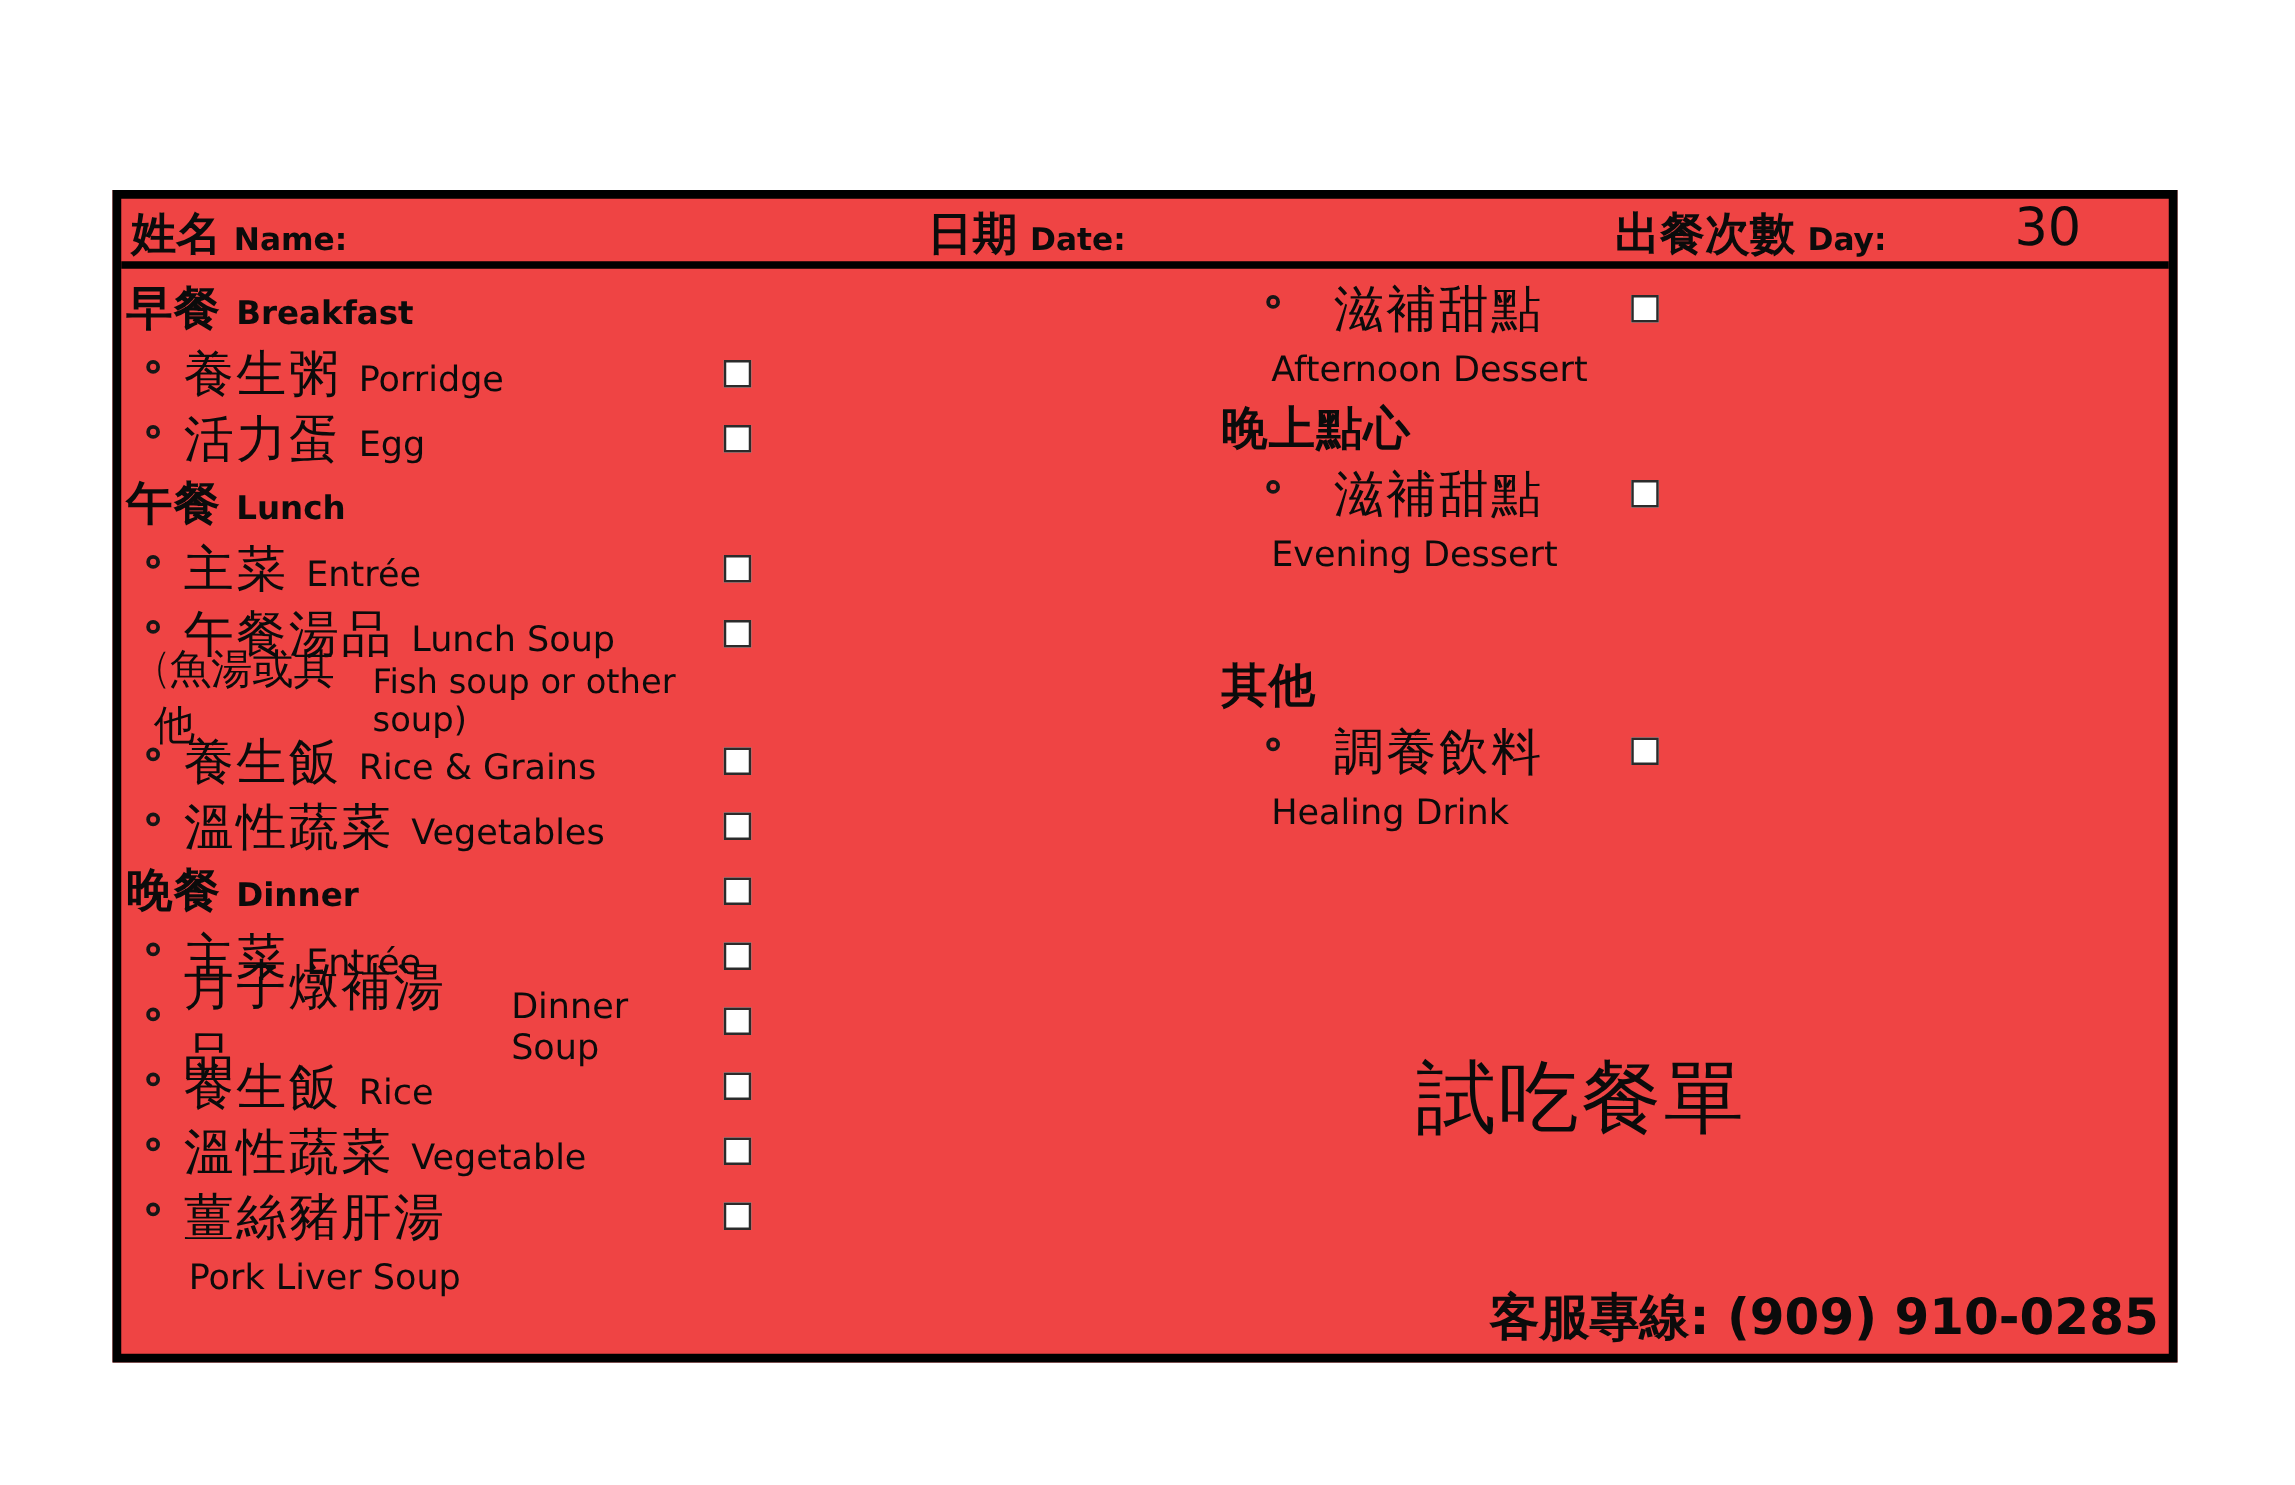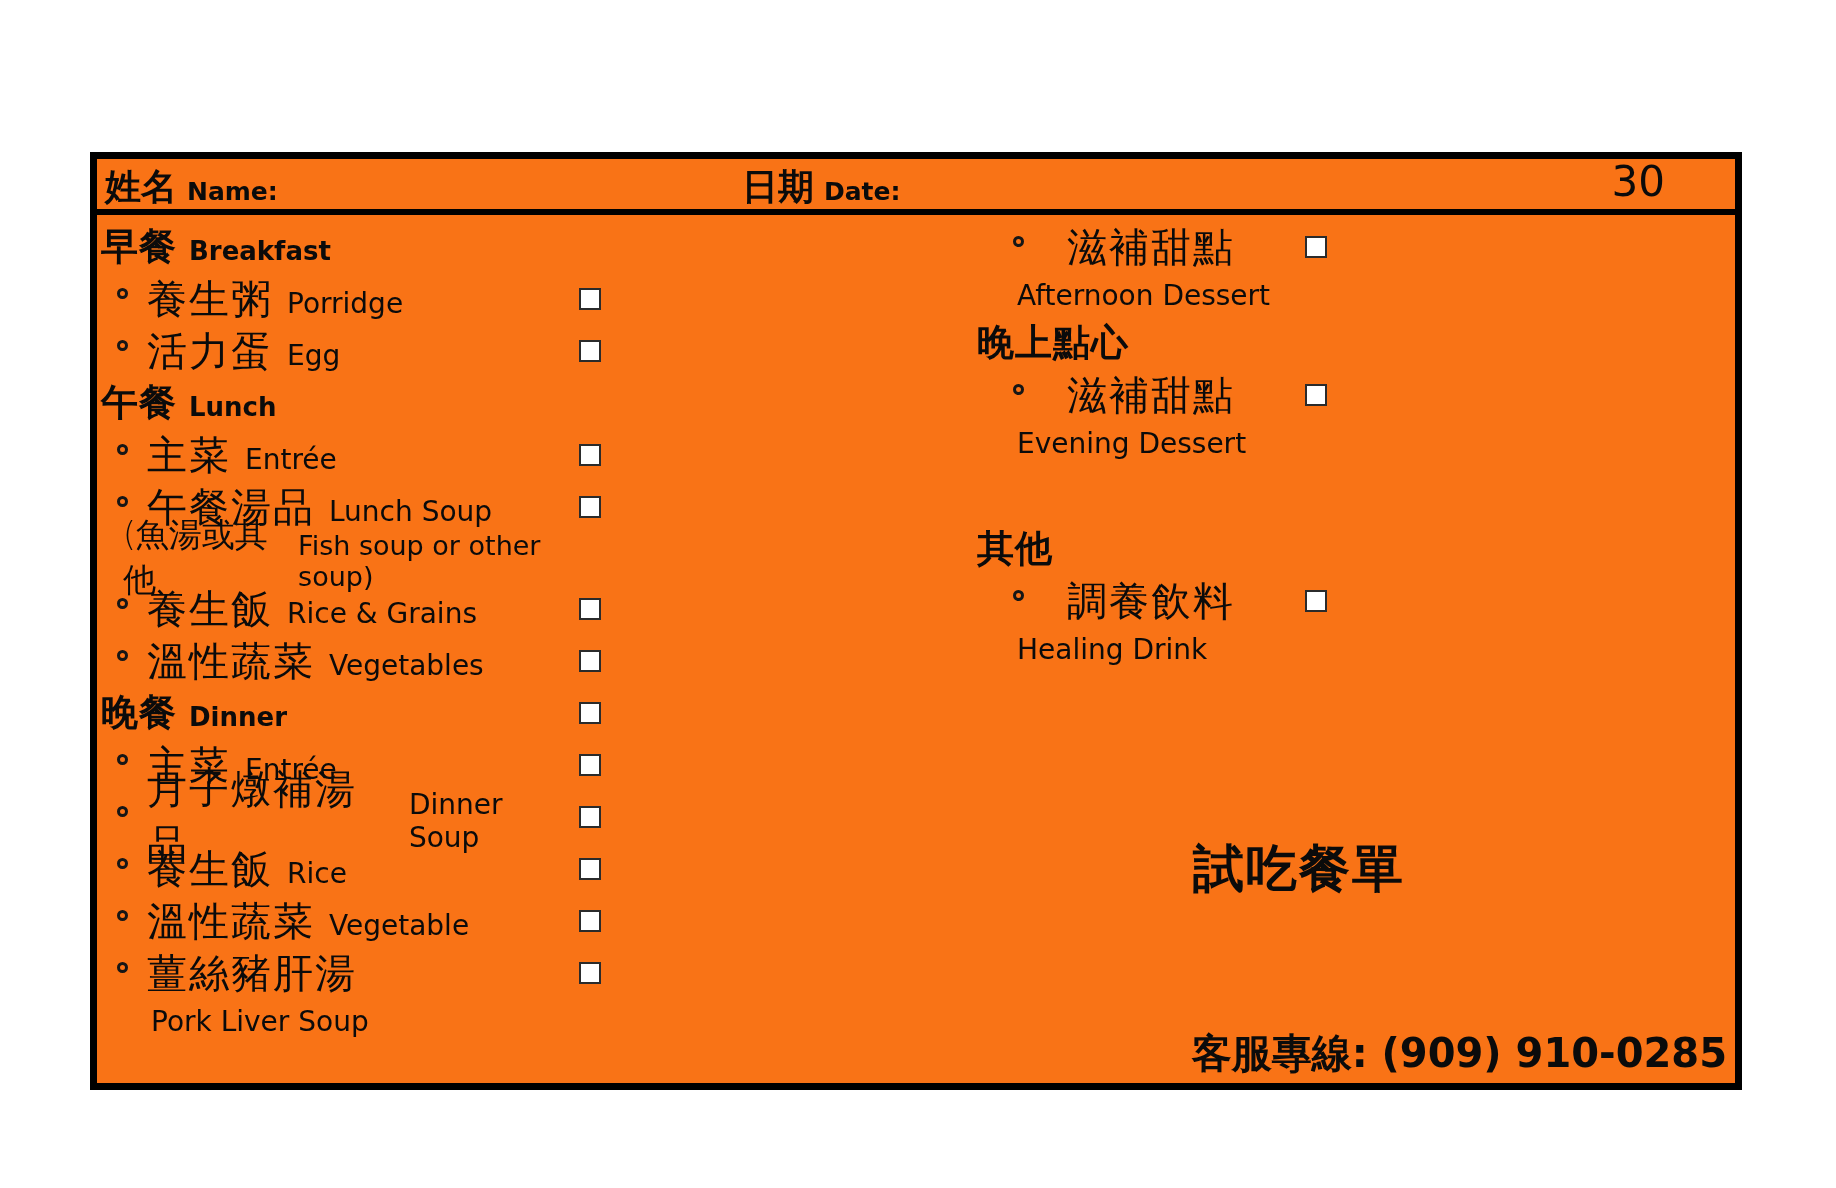--- a/index.html
+++ b/index.html
@@ -11,21 +11,21 @@
   .title {
     padding-top:56px; height:150px;
     text-align:center; padding-right:250px;
     font-size:44px; font-weight:bold; letter-spacing:1px;
     white-space:pre;
   }
 
   .box {
     position:absolute; left:90px; top:152px;
     width:1652px; height:938px;
-    border:7px solid #000; background:#f97316;
+    border:7px solid #000; background:#ef4444;
   }
 
   
   .form-header {
     position:relative; height:56px;
     border-bottom:6px solid #000;
   }
   .hgroup { position:absolute; top:0; height:56px; display:flex; align-items:center; }
   .hgroup .zh { font-size:36px; font-weight:600; }
   .hgroup .en { font-size:25px; font-weight:bold; margin-left:10px; margin-top:8px; }
@@ -60,22 +60,22 @@
     width:11px; height:11px; border:3px solid #161616; border-radius:50%;
     margin-right:19px; margin-bottom:12px; flex:0 0 auto;
   }
   .checkbox {
     width:22px; height:22px; border:2px solid #2b2b2b; background:#fff;
     margin-left:auto; flex:0 0 auto;
   }
 
   
   .sample-title {
-    position:absolute; left:1096px; top:676px;
-    font-size:51px; font-weight:bold; letter-spacing:2px;
+    position:absolute; left:1036px; top:676px;
+    font-size:64px; font-weight:normal; letter-spacing:2px;
   }
   .footer {
     position:absolute; right:8px; bottom:2px;
     font-size:40px; font-weight:bold; white-space:pre;
   }
 </style>
 </head>
 <body>
 
 <div class="page">
@@ -85,20 +85,24 @@
 
     <div class="form-header">
       <div class="hgroup hg-name">
         <span class="zh">姓名</span>
         <span class="en">Name:</span>
       </div>
       <div class="hgroup hg-date">
         <span class="zh">日期</span>
         <span class="en">Date:</span>
       </div>
+      <div class="hgroup hg-day">
+        <span class="zh">出餐次數</span>
+        <span class="en">Day:</span>
+      </div>
       <div class="day-value">30</div>
     </div>
 
     <div class="body">
 
       <div class="col-left">
 
         <div class="row section">
           <span class="zh-sec">早餐</span>
           <span class="en-sec">Breakfast</span>

